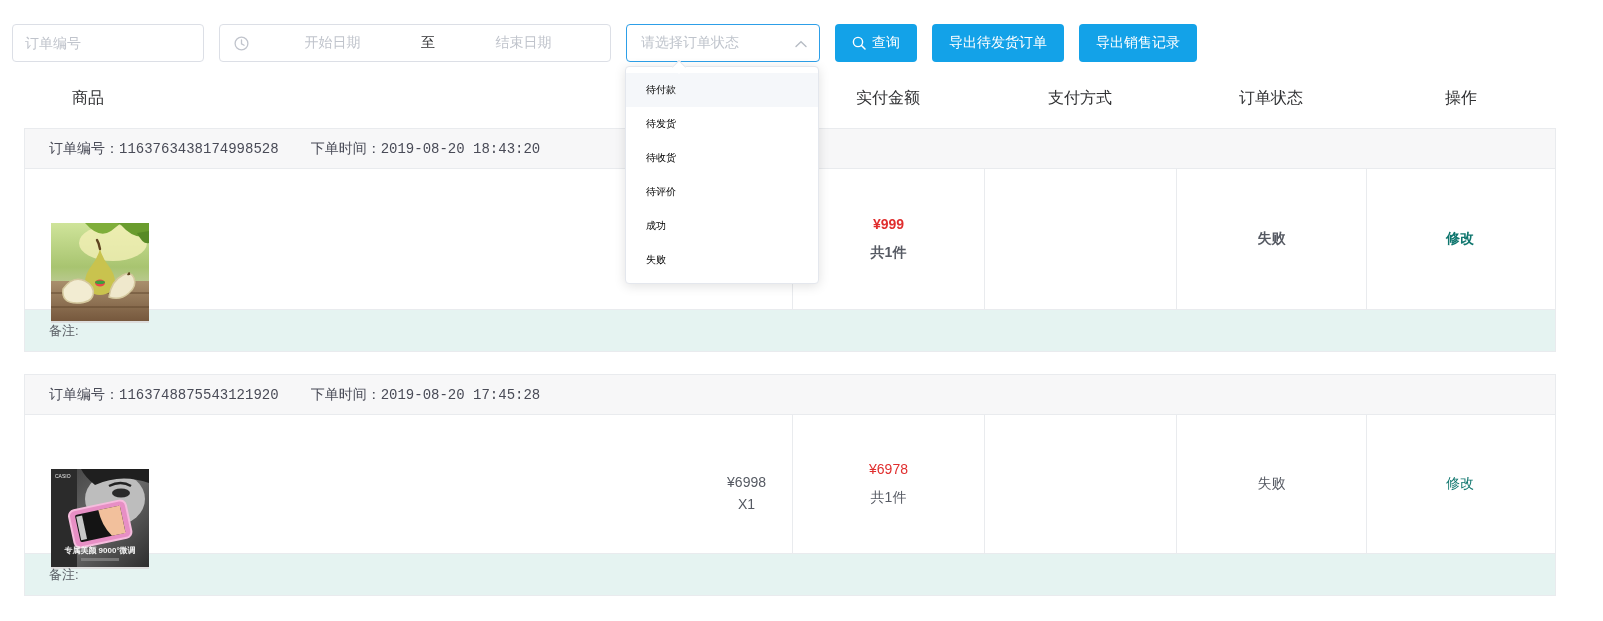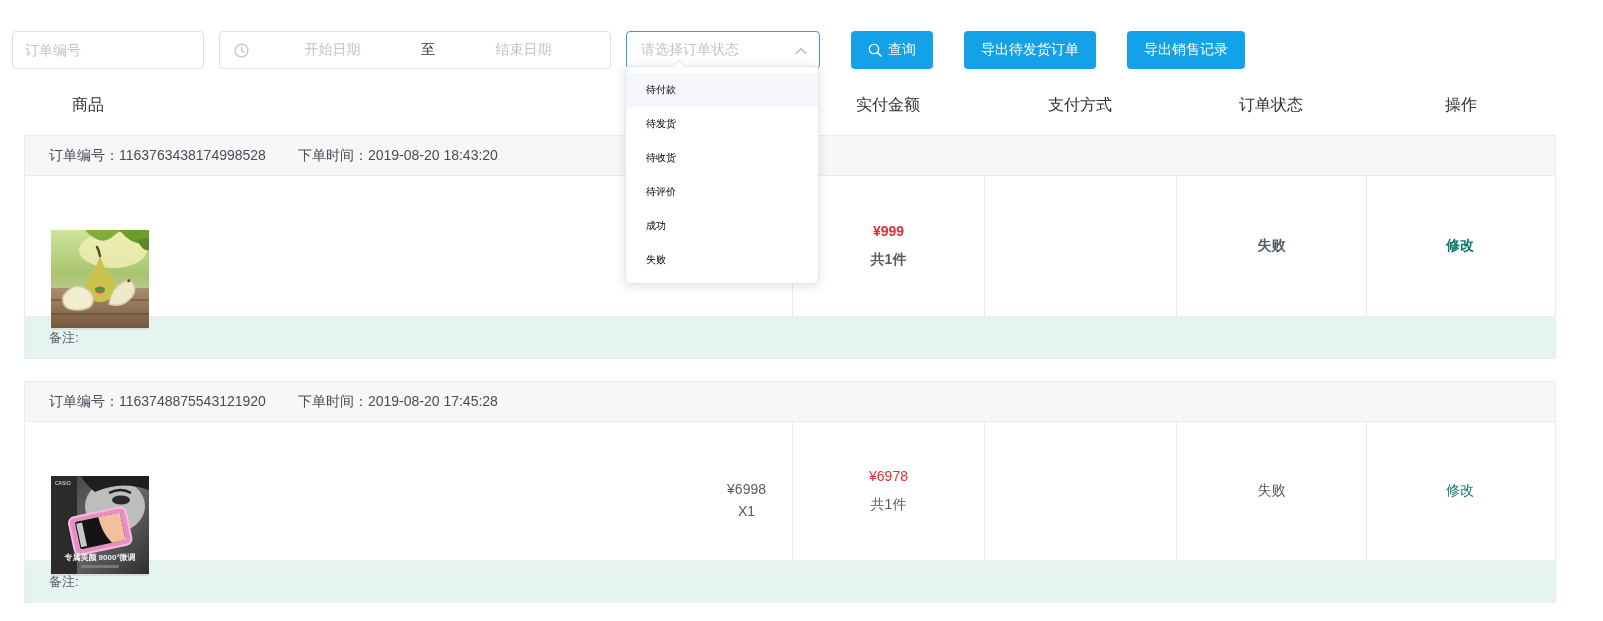--- a/index.html
+++ b/index.html
@@ -1,36 +1,36 @@
 <!DOCTYPE html>
 <html><head>
 <meta charset="utf-8">
 <style>
   * { margin:0; padding:0; box-sizing:border-box; }
   html,body { background:#fff; }
   body { font-family:"Liberation Sans","DejaVu Sans",sans-serif; }
   .page { position:relative; width:1603px; height:621px; background:#fff; overflow:hidden; }
 
   
-  .filter-bar { display:flex; align-items:center; padding:31px 0 0 12px; gap:15px; }
+  .filter-bar { display:flex; align-items:center; padding:24px 0 0 12px; gap:15px; }
   .order-input { width:192px; height:38px; border:1px solid #dcdfe6; border-radius:4px;
     padding:0 12px; font-size:14px; color:#303133; outline:none; font-family:inherit; }
   .order-input::placeholder { color:#c0c4cc; }
   .date-range { width:392px; height:38px; border:1px solid #dcdfe6; border-radius:4px;
     display:flex; align-items:center; padding:0 8px;font-family:Liberation Mono, monospace; }
   .clock { width:26px; display:flex; justify-content:center; align-items:center; }
   .date-ph { flex:1; text-align:center; font-size:14px; color:#c0c4cc; cursor:text; }
   .date-sep { width:34px; text-align:center; font-size:14px; color:#303133; }
   .status-select { position:relative; width:194px; height:38px; border:1px solid #2d9fe8;
     border-radius:4px; background:#fff; display:flex; align-items:center;
     justify-content:space-between; padding:0 12px 0 14px; cursor:pointer;gap:27px; }
   .select-ph { font-size:14px; color:#bfc4cc; }
   .btn { height:38px; border:none; border-radius:4px; background:#13a2e8; color:#fff;
     font-size:14px; padding:0 17px; display:flex; align-items:center; gap:6px;
-    cursor:pointer; font-family:Liberation Sans, sans-serif;margin-left:16px; }
+    cursor:pointer; font-family:Liberation Sans, sans-serif; }
   .btn svg { display:block; }
 
   
   .dropdown { position:absolute; left:625px; top:66px; width:194px; background:#fff;
     border:1px solid #e4e7ed; border-radius:4px; box-shadow:0 2px 12px rgba(0,0,0,.12);
     padding:6px 0; z-index:20; }
   .dropdown .arrow { position:absolute; top:-5px; left:48px; width:10px; height:10px;
     background:#fff; border-left:1px solid #e4e7ed; border-top:1px solid #e4e7ed;
     transform:rotate(45deg); }
   .dd-option { height:34px; line-height:34px; padding-left:20px; font-size:10px;
@@ -42,21 +42,21 @@
   .thead { display:flex; align-items:center; height:44px; margin-top:14px;
     font-size:16px; color:#303133; }
   .th { text-align:center; }
   .th-product { width:768px; text-align:left; padding-left:48px; }
   .th-paid { width:192px; } .th-pay { width:192px; } .th-status { width:190px; }
   .th-action { width:190px; }
 
   .order-group { border:1px solid #e9ebee; margin-top:8px; margin-bottom:22px; }
   .group-header { height:40px; background:#f7f7f8; border-bottom:1px solid #e9ebee;
     display:flex; align-items:center; gap:32px; padding-left:24px; font-size:14px;
-    color:#494b57; }
+    color:#494b57;font-family:Liberation Mono, monospace; }
   .group-body { display:flex; }
   .cell { border-left:1px solid #e9ebee; display:flex; flex-direction:column;
     align-items:center; justify-content:center; font-size:14px; color:#565a63; }
   .cell-product { width:767px; border-left:none; flex-direction:row;
     align-items:flex-start; justify-content:flex-start; padding:18px 0 0 26px; }
   .cell-paid { width:192px; } .cell-pay { width:192px; } .cell-status { width:190px; }
   .cell-action { width:187px; }
   .row-h1 .cell { height:140px;font-weight:bold; } .row-h2 .cell { height:138px; }
   .price-red { color:#e02e2e; margin-bottom:12px; }
   .price-qty { margin-left:auto; margin-right:26px; align-self:center;

